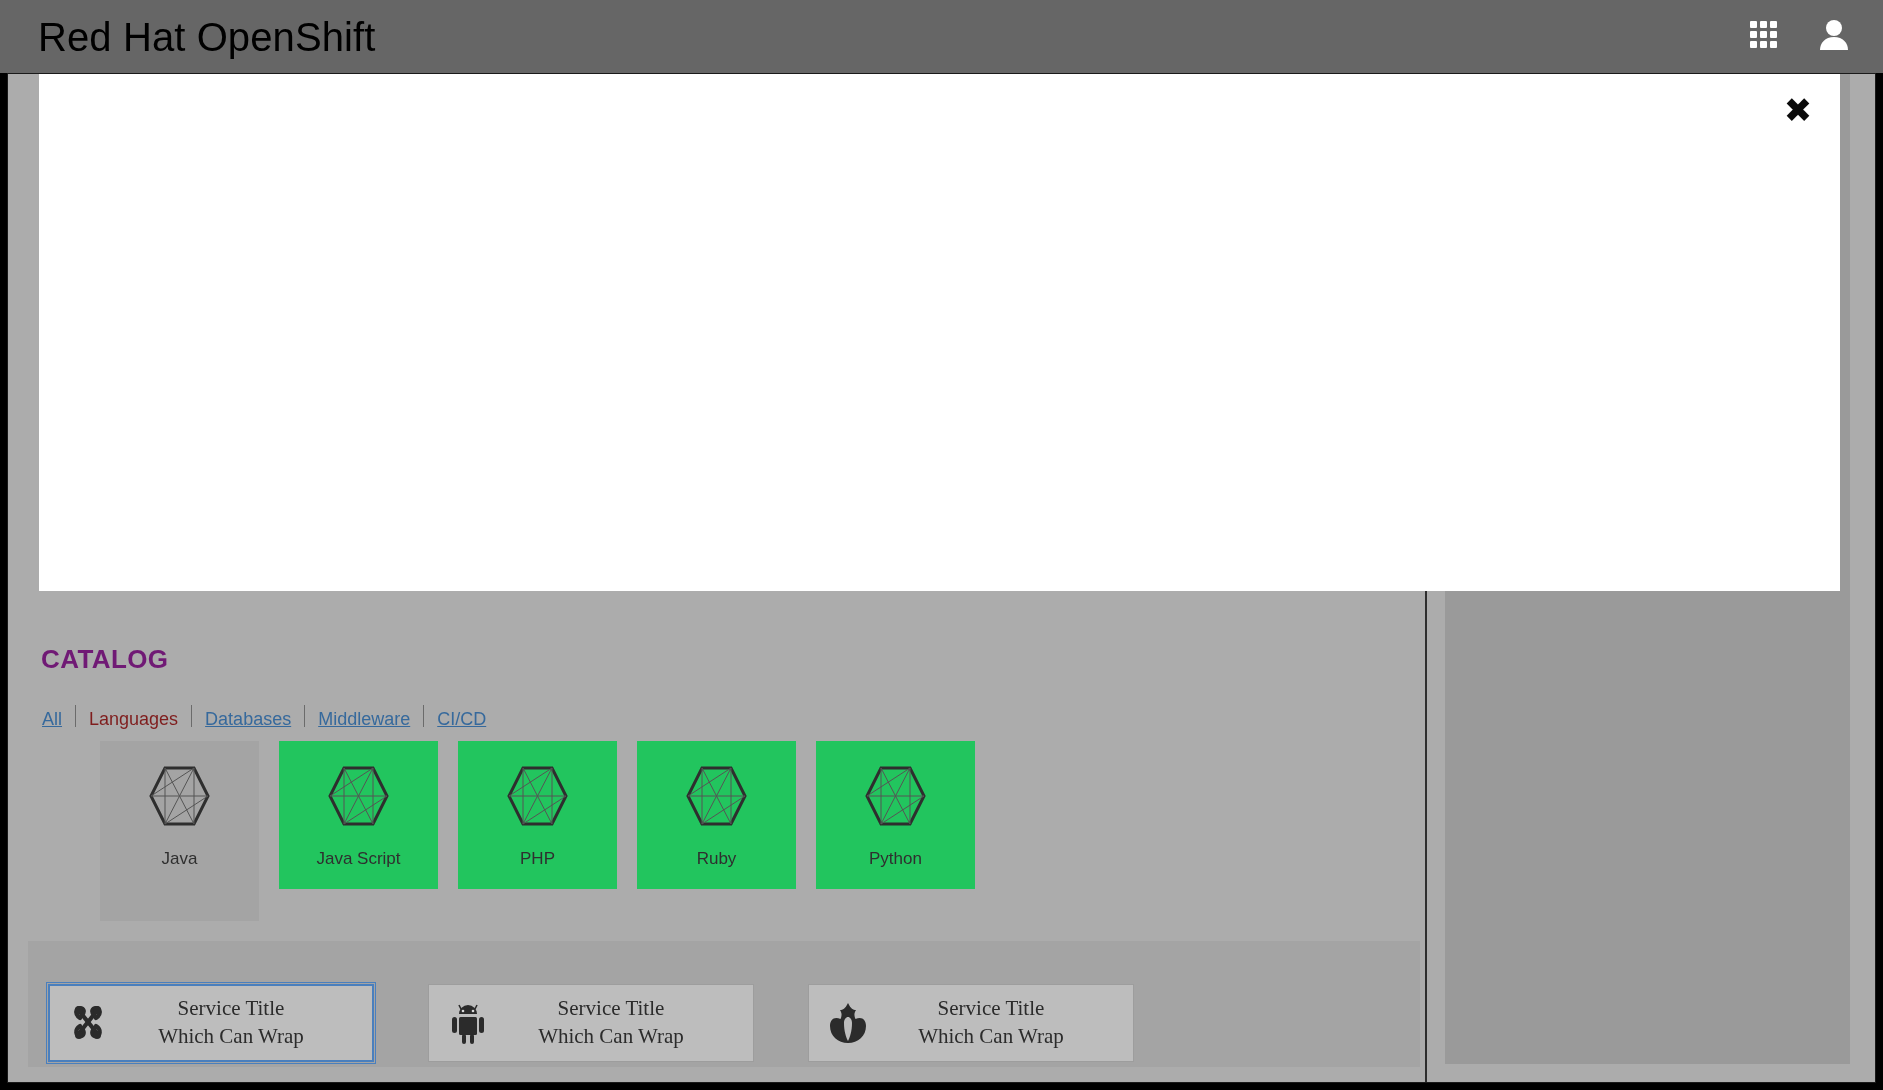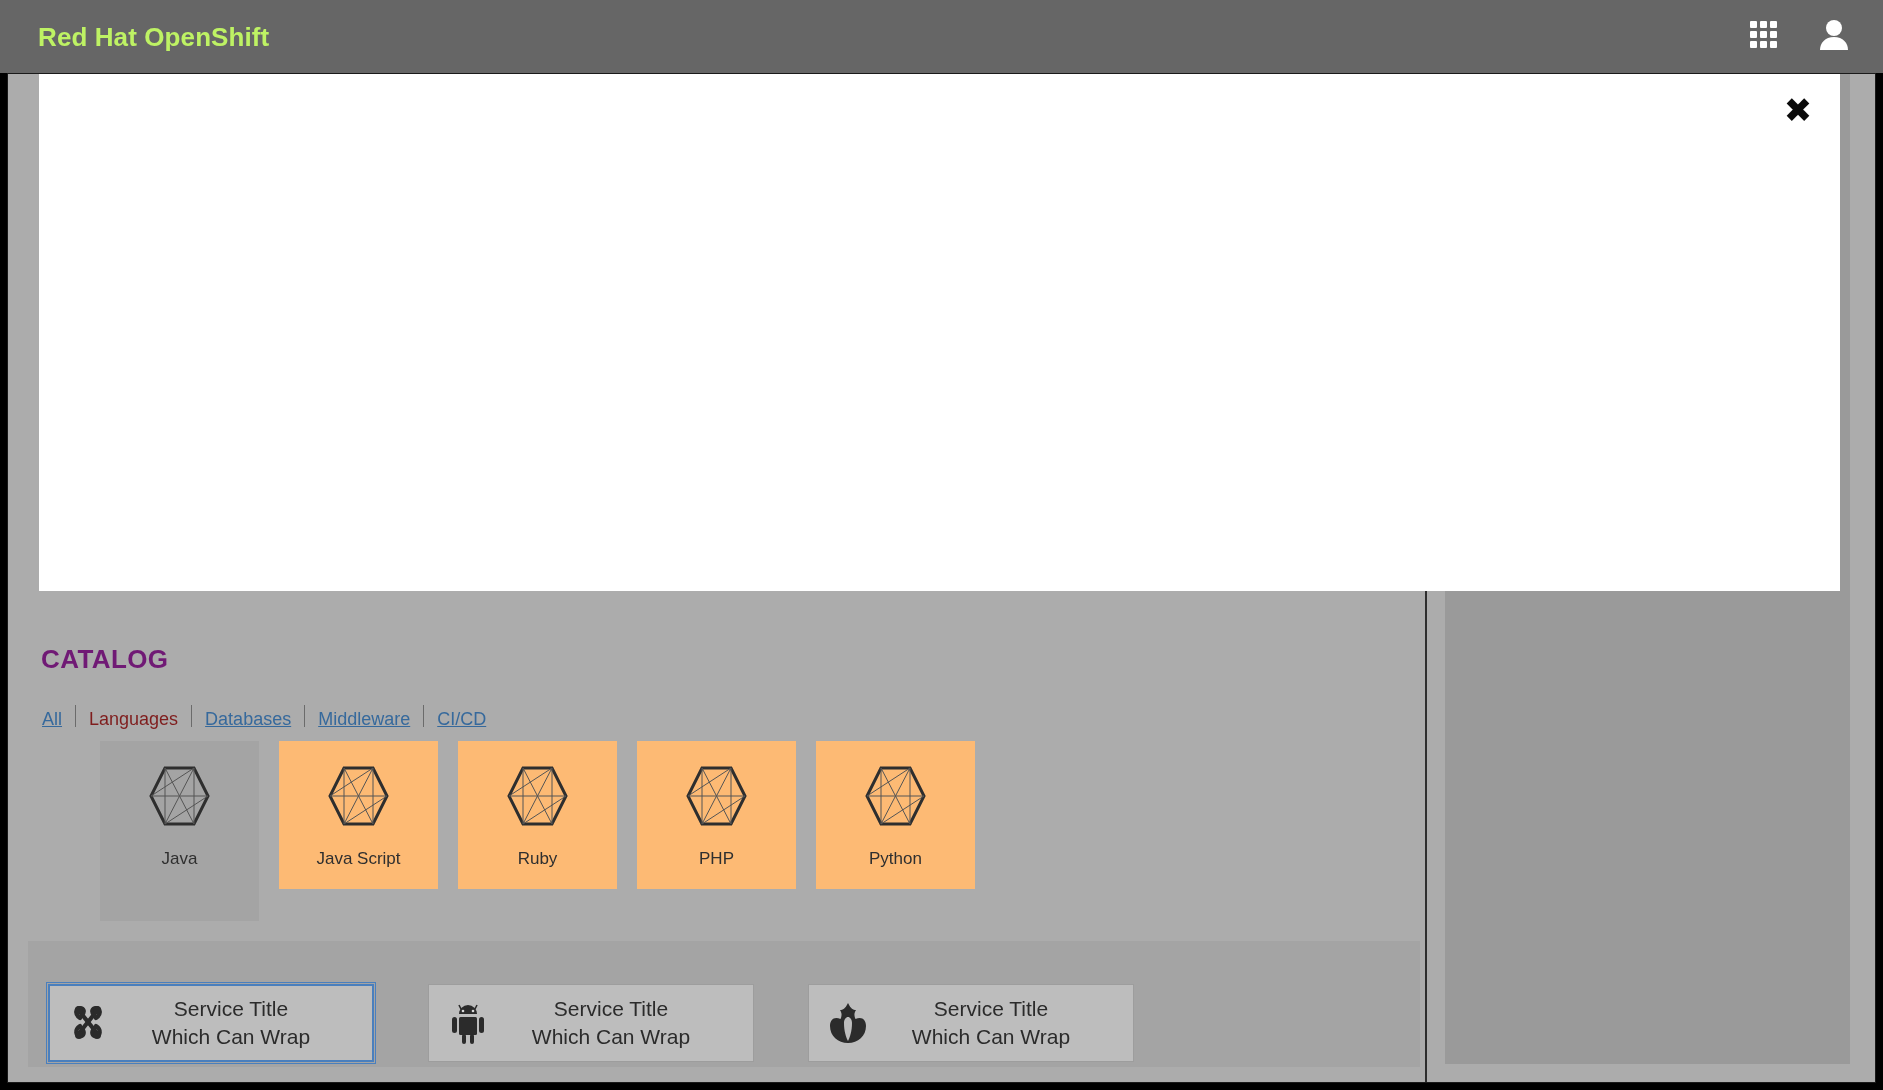--- a/index.html
+++ b/index.html
@@ -26,23 +26,23 @@
     left: 0; top: 0;
     width: 1883px;
     height: 73px;
     background: #666666;
     display: flex;
     align-items: center;
     justify-content: space-between;
     padding: 0 34px 0 38px;
   }
   #brand-title {
-    color: #bef264;
-    font-size: 26px;
-    font-weight: 700;
+    color: #000000;
+    font-size: 40px;
+    font-weight: 400;
     letter-spacing: 0.1px;
     line-height: 1;
     white-space: nowrap;
   }
   #masthead-tools {
     display: flex;
     align-items: center;
     gap: 40px;
   }
   .mast-icon {
@@ -121,21 +121,21 @@
   #lang-strip {
     position: absolute;
     left: 85px; top: 667px;
     display: flex;
     align-items: flex-start;
     gap: 20px;
   }
   .lang-tile {
     width: 159px;
     height: 148px;
-    background: #fdba74;
+    background: #22c55e;
     display: flex;
     flex-direction: column;
     align-items: center;
     justify-content: flex-start;
     padding-top: 24px;
     cursor: pointer;
   }
   .lang-tile.selected {
     background: #a4a4a4;
     height: 180px;
@@ -148,20 +148,21 @@
     line-height: 1.1;
   }
 
   
   #services-panel {
     position: absolute;
     left: 13px; top: 867px;
     width: 1392px;
     height: 126px;
     background: #a4a4a4;
+    font-family: Liberation Serif, serif;
   }
   #services-row {
     position: absolute;
     left: 20px; top: 43px;
     display: flex;
     gap: 54px;
   }
   .service-tile {
     width: 326px;
     height: 78px;
@@ -337,37 +338,37 @@
               <polygon points="17,3 46,3 60,31 46,59 17,59 3,31" fill="none" stroke="#2e2e2e" stroke-width="3"></polygon>
               <line x1="17" y1="3" x2="46" y2="59" stroke="#555" stroke-width="1"></line>
               <line x1="46" y1="3" x2="17" y2="59" stroke="#555" stroke-width="1"></line>
               <line x1="3" y1="31" x2="60" y2="31" stroke="#555" stroke-width="1"></line>
               <line x1="17" y1="3" x2="17" y2="59" stroke="#555" stroke-width="1"></line>
               <line x1="46" y1="3" x2="46" y2="59" stroke="#555" stroke-width="1"></line>
               <line x1="3" y1="31" x2="46" y2="3" stroke="#555" stroke-width="1"></line>
               <line x1="60" y1="31" x2="17" y2="59" stroke="#555" stroke-width="1"></line>
             </svg>
           </span>
-          <span class="lang-label">Ruby</span>
+          <span class="lang-label">PHP</span>
         </div>
 
         <div class="lang-tile">
           <span class="hexicon">
             <svg width="63" height="63" viewBox="0 0 63 63" aria-hidden="true">
               <polygon points="17,3 46,3 60,31 46,59 17,59 3,31" fill="none" stroke="#2e2e2e" stroke-width="3"></polygon>
               <line x1="17" y1="3" x2="46" y2="59" stroke="#555" stroke-width="1"></line>
               <line x1="46" y1="3" x2="17" y2="59" stroke="#555" stroke-width="1"></line>
               <line x1="3" y1="31" x2="60" y2="31" stroke="#555" stroke-width="1"></line>
               <line x1="17" y1="3" x2="17" y2="59" stroke="#555" stroke-width="1"></line>
               <line x1="46" y1="3" x2="46" y2="59" stroke="#555" stroke-width="1"></line>
               <line x1="3" y1="31" x2="46" y2="3" stroke="#555" stroke-width="1"></line>
               <line x1="60" y1="31" x2="17" y2="59" stroke="#555" stroke-width="1"></line>
             </svg>
           </span>
-          <span class="lang-label">PHP</span>
+          <span class="lang-label">Ruby</span>
         </div>
 
         <div class="lang-tile">
           <span class="hexicon">
             <svg width="63" height="63" viewBox="0 0 63 63" aria-hidden="true">
               <polygon points="17,3 46,3 60,31 46,59 17,59 3,31" fill="none" stroke="#2e2e2e" stroke-width="3"></polygon>
               <line x1="17" y1="3" x2="46" y2="59" stroke="#555" stroke-width="1"></line>
               <line x1="46" y1="3" x2="17" y2="59" stroke="#555" stroke-width="1"></line>
               <line x1="3" y1="31" x2="60" y2="31" stroke="#555" stroke-width="1"></line>
               <line x1="17" y1="3" x2="17" y2="59" stroke="#555" stroke-width="1"></line>

